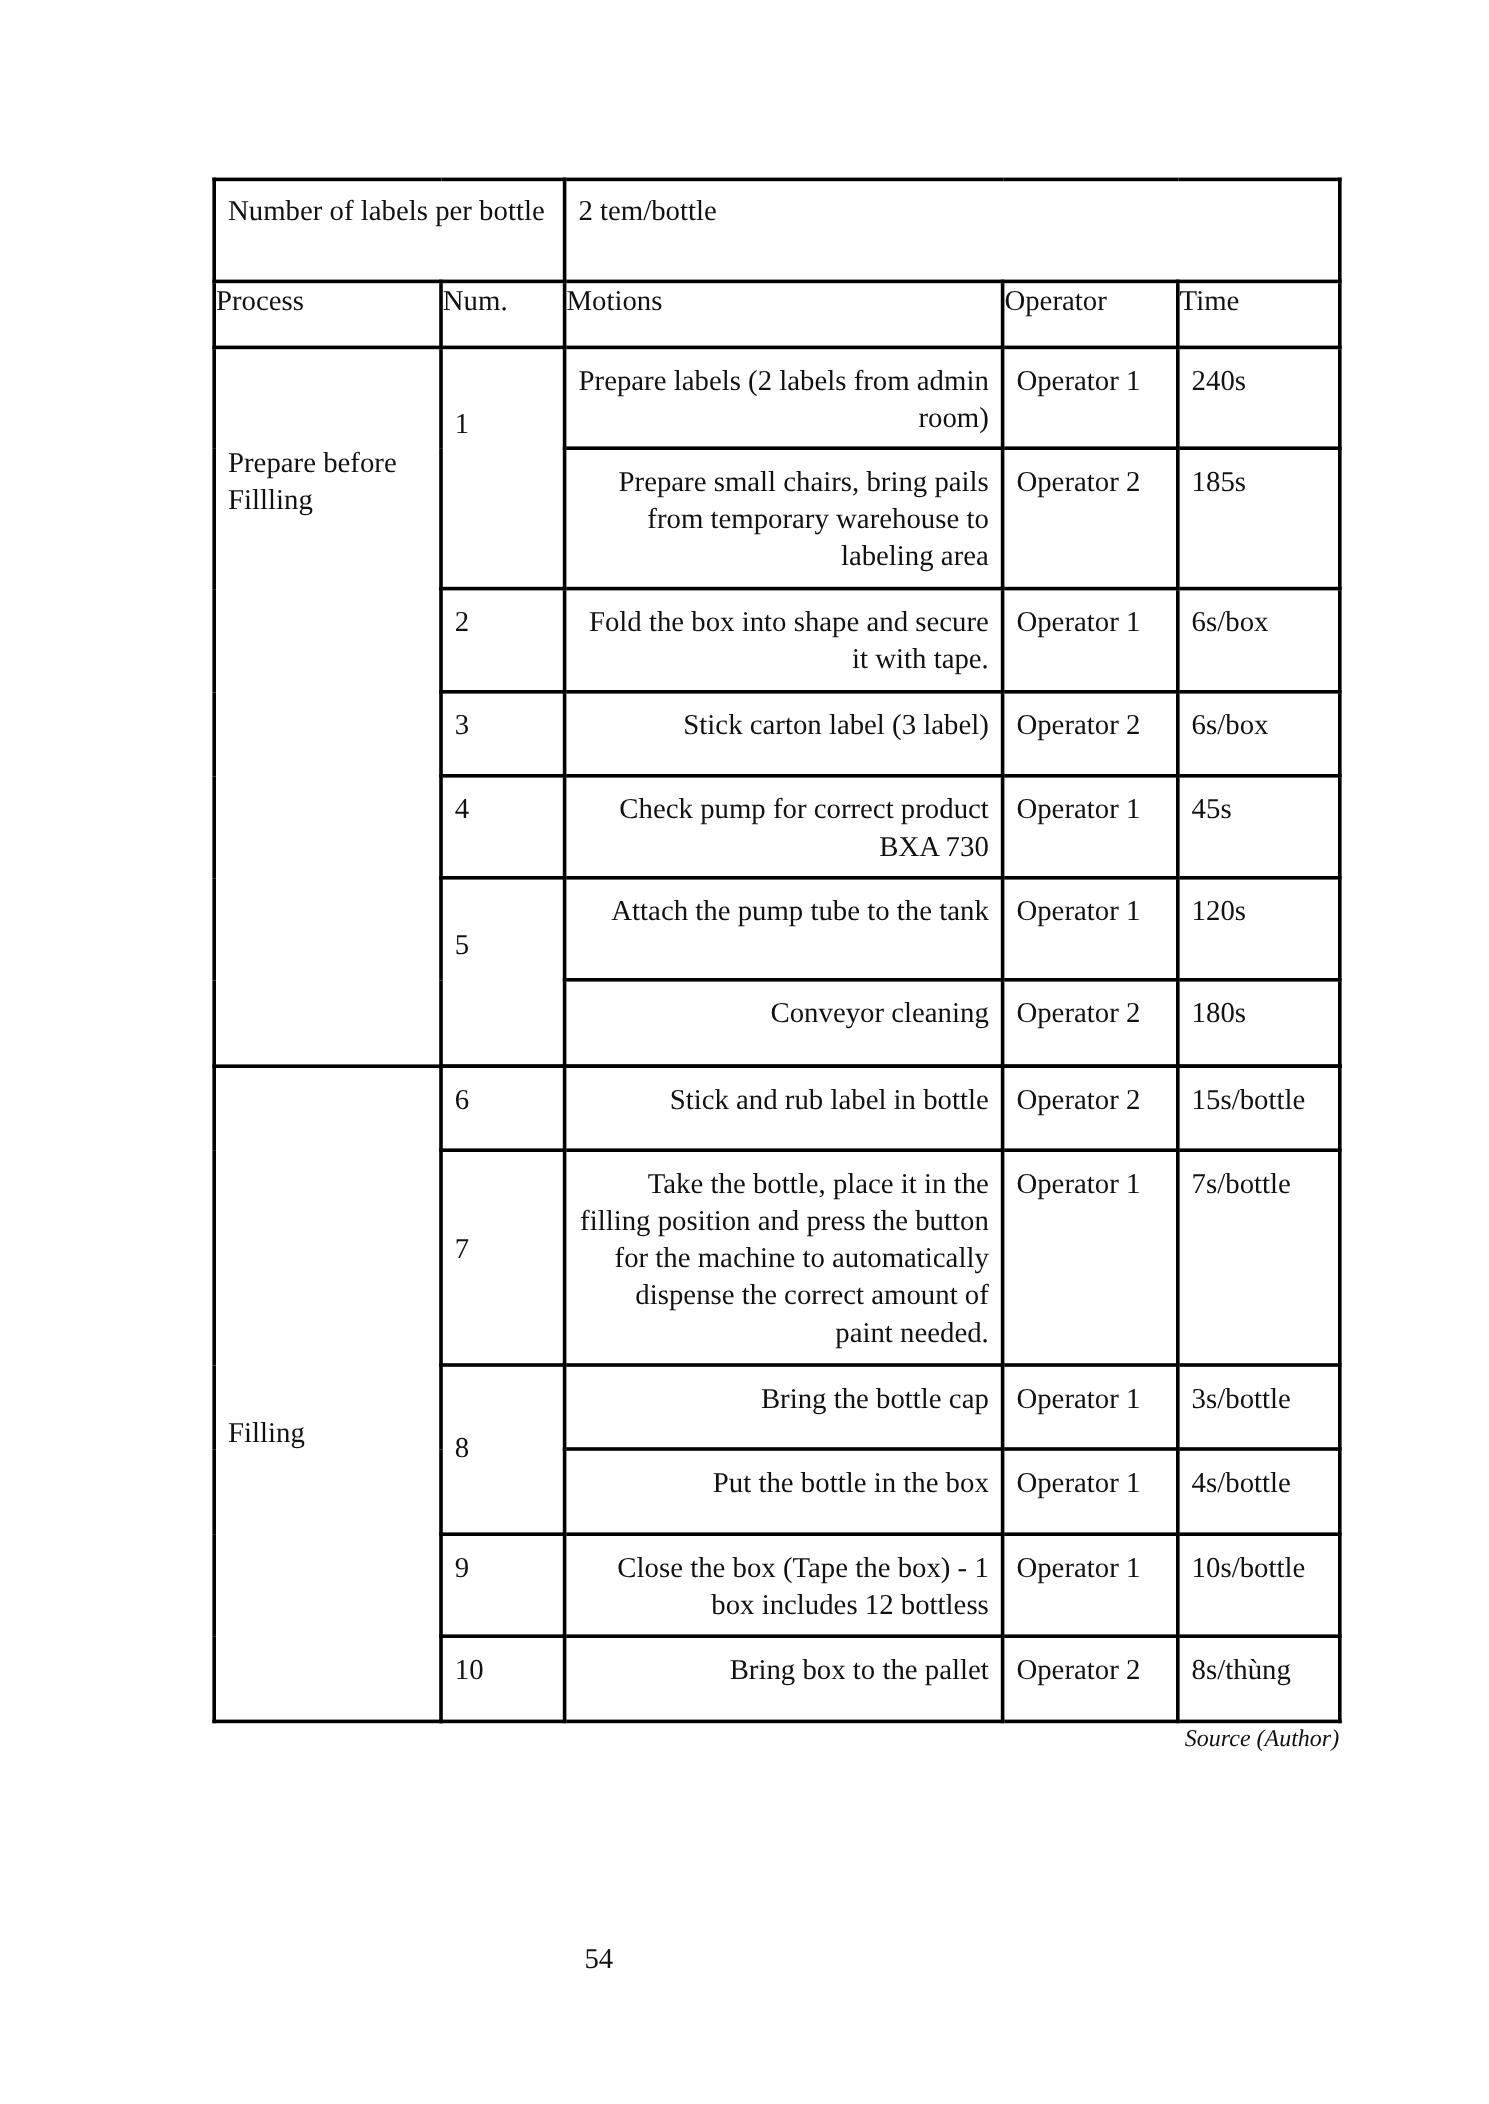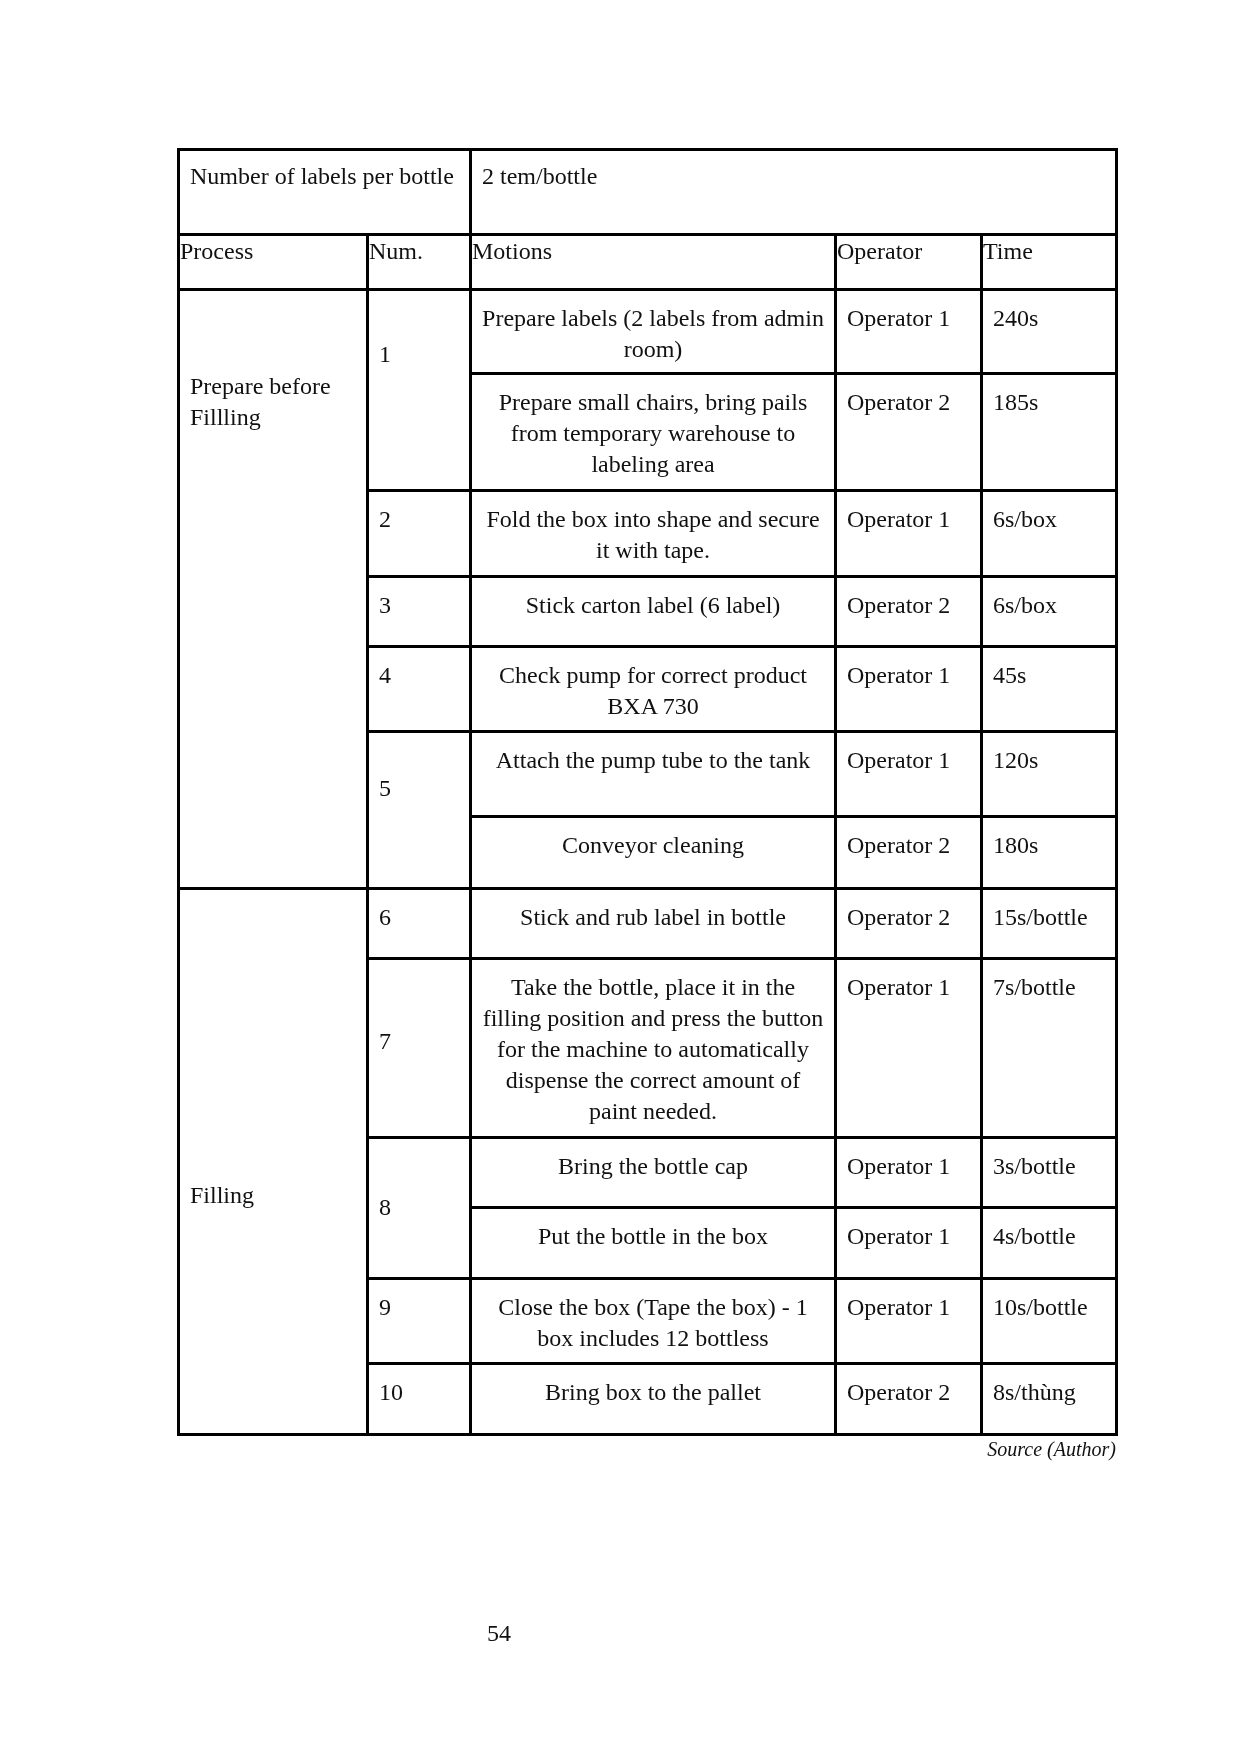--- a/index.html
+++ b/index.html
@@ -5,21 +5,21 @@
   html, body { margin:0; padding:0; background:#ffffff; }
   body { width:1241px; height:1753px; position:relative; overflow:hidden;
          font-family:"Liberation Serif", "DejaVu Serif", serif; color:#111; }
   table.motions { position:absolute; left:177px; top:148px; border-collapse:collapse;
                   table-layout:fixed; width:938px; }
   table.motions td { border:3px solid #000; padding:0; font-size:24px; line-height:31px;
                      vertical-align:top; }
   td .cell { padding:12px 10px 6px 10px; }
   td.center { text-align:left; }
   td.vmid { vertical-align:middle;margin-top:33px; }
-  td.motion .cell { text-align:center; }
+  td.motion .cell { text-align:right; }
   .source { position:absolute; right:125px; top:1438px; font-style:italic; font-size:20px; }
   .pagenum { position:absolute; left:0; width:998px; top:1620px; text-align:center; font-size:24px; }
 </style>
 </head>
 <body>
 
 <table class="motions">
   <colgroup>
     <col style="width:189px">
       <col style="width:103px">
@@ -87,21 +87,21 @@
     <td class="center">
           <div class="cell">6s/box</div>
         </td>
   </tr>
 
   <tr style="height:70px">
     <td class="center">
           <div class="cell">3</div>
         </td>
     <td class="motion">
-          <div class="cell">Stick carton label (6 label)</div>
+          <div class="cell">Stick carton label (3 label)</div>
         </td>
     <td class="center">
           <div class="cell">Operator 2</div>
         </td>
     <td class="center">
           <div class="cell">6s/box</div>
         </td>
   </tr>
 
   <tr style="height:85px">

